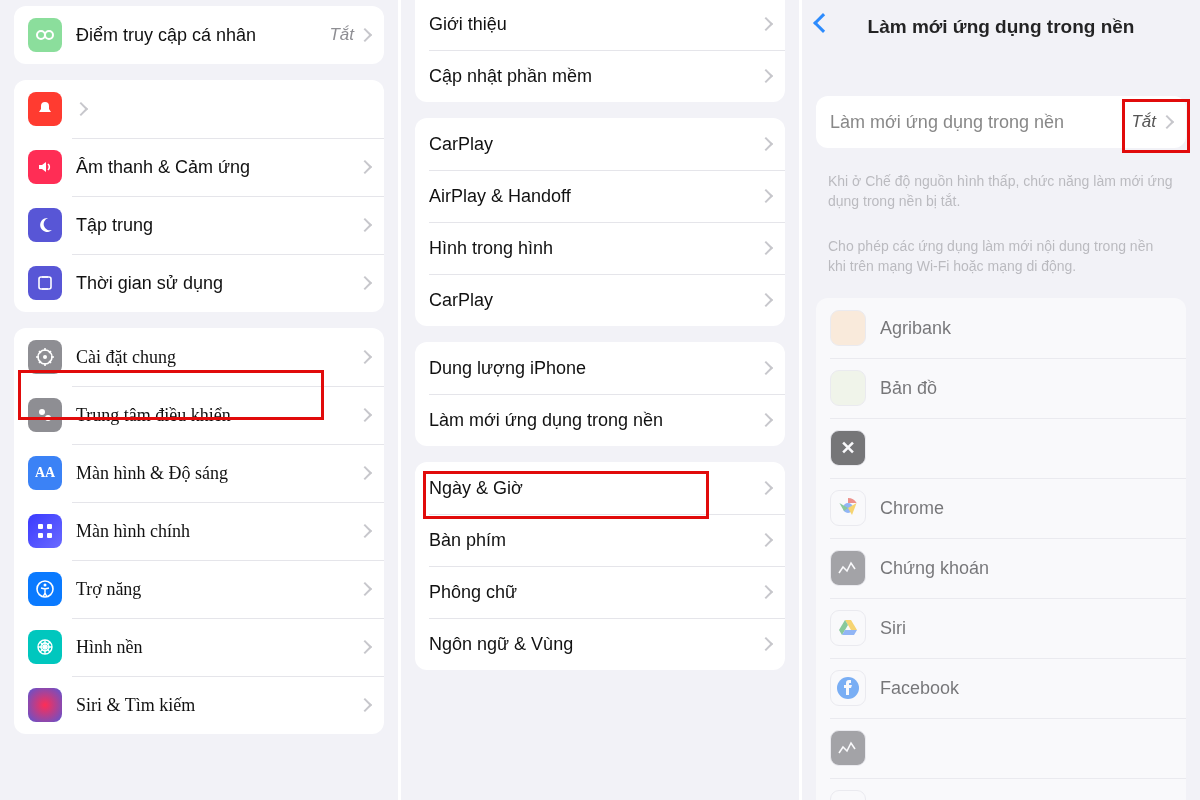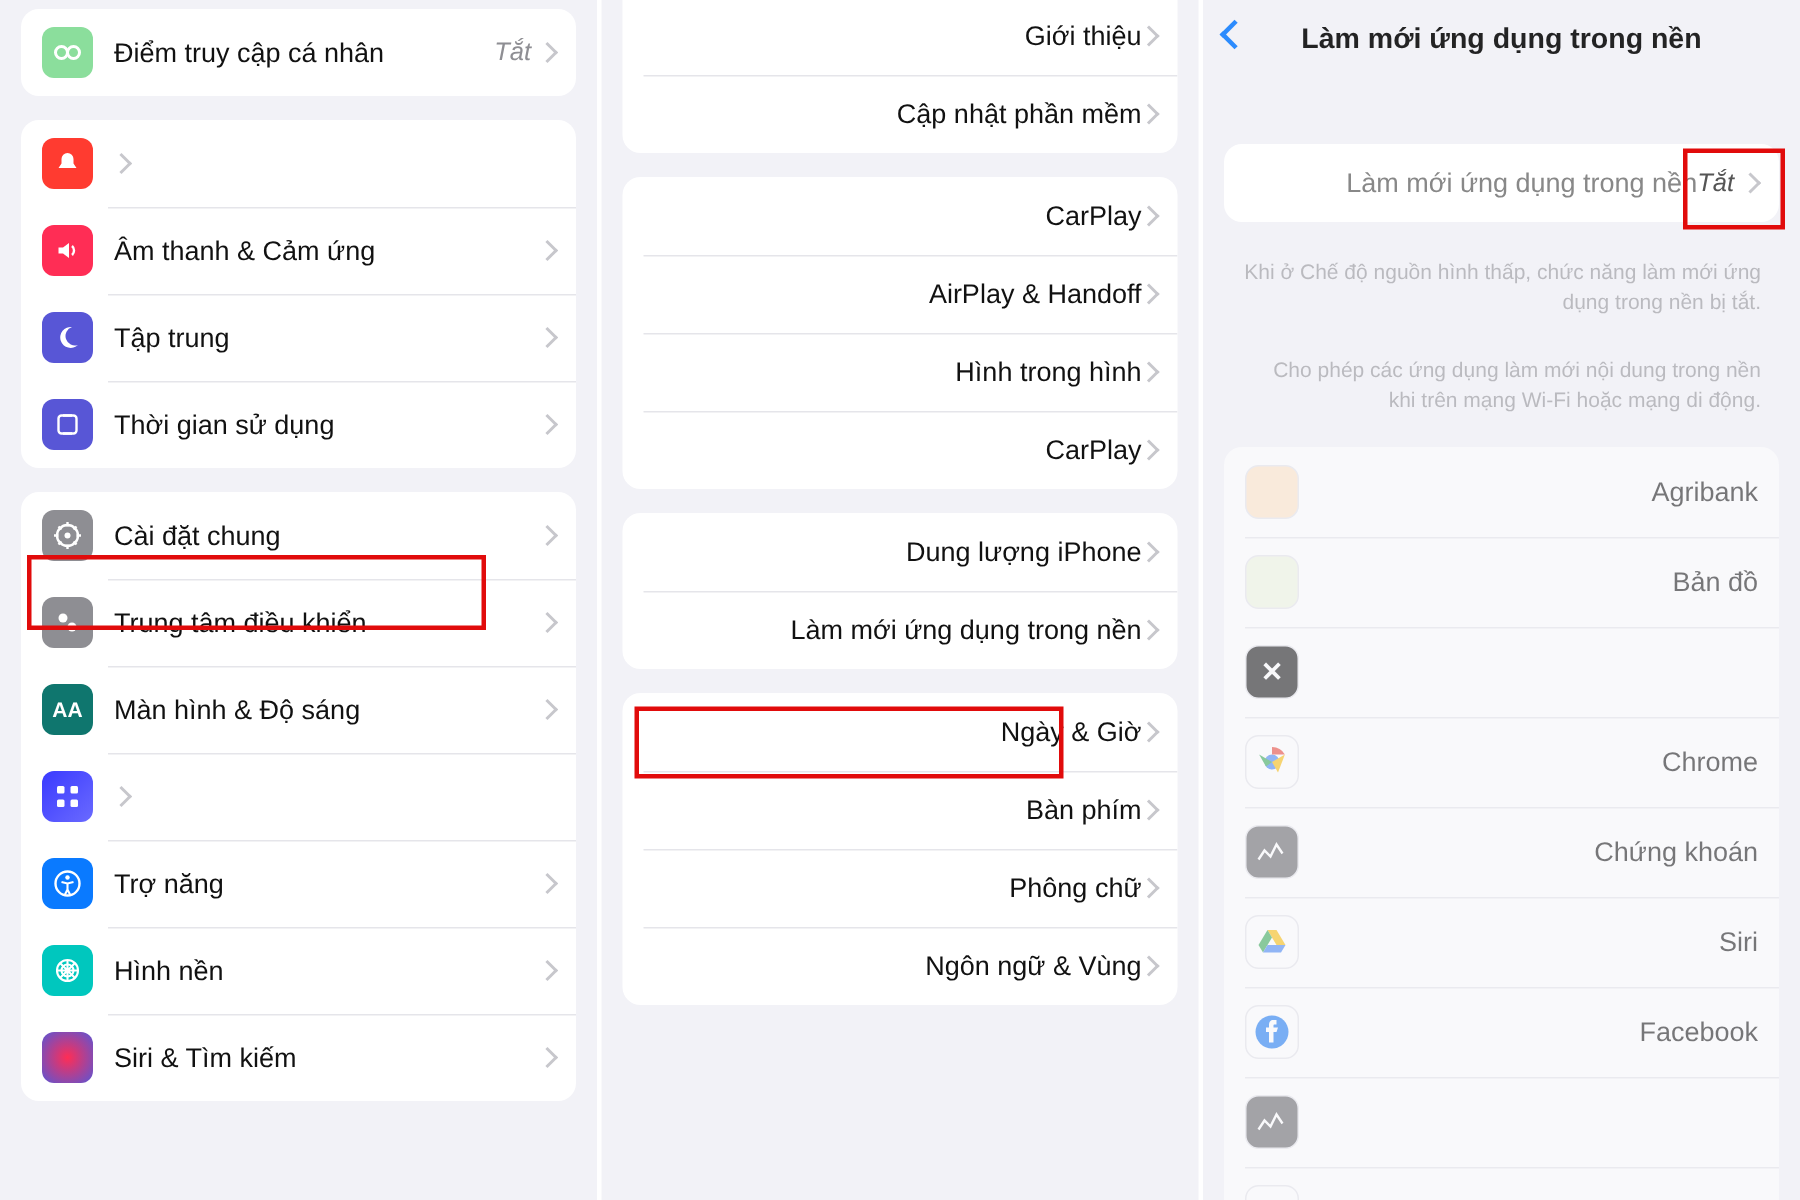--- a/index.html
+++ b/index.html
@@ -9,21 +9,21 @@
     font-family: -apple-system, "Helvetica Neue", Arial, sans-serif;
     background: #f0f0f3;
     overflow: hidden;
   }
   .col {
     flex: 1;
     background: #f2f2f7;
     position: relative;
     overflow: hidden;
   }
-  .col + .col { border-left: 3px solid #fff; text-align: right; }
+  .col + .col { border-left: 3px solid #fff; }
   .section {
     margin: 16px 14px;
     background: #fff;
     border-radius: 12px;
     overflow: hidden;
   }
   .row {
     display: flex;
     align-items: center;
     padding: 12px 14px;
@@ -94,21 +94,21 @@
     padding: 8px 26px 4px 26px;
   }
   
   .ic-hotspot { background: #8bde9c; }
   .ic-notify  { background: #ff3b30; border-radius:8px; }
   .ic-sound   { background: #ff2d55; }
   .ic-focus   { background: #5856d6; }
   .ic-screen  { background: #5856d6; }
   .ic-general { background: #8e8e93; }
   .ic-control { background: #8e8e93; }
-  .ic-display { background: #0f766e; font-size:14px; }
+  .ic-display { background: #3b82f6; font-size:14px; }
   .ic-home    { background: linear-gradient(135deg,#3a3aff,#6a6aff); }
   .ic-access  { background: #0a7aff; }
   .ic-wall    { background: #00c7be; }
   .ic-siri    { background: radial-gradient(circle,#ff2d55,#5856d6); }
   .app-ic {
     width: 36px; height: 36px; border-radius: 9px;
     margin-right: 14px; flex-shrink: 0;
     display:flex;align-items:center;justify-content:center;color:#fff;font-size:18px;
   }
   .col3-body { opacity: 0.55; }
@@ -166,21 +166,21 @@
         <svg width="18" height="18" viewBox="0 0 18 18" fill="#fff">
             <rect x="3" y="3" width="12" height="12" rx="2" fill="none" stroke="#fff" stroke-width="1.6"></rect>
             <path d="M6 3h6M6 15h6" stroke="#fff" stroke-width="1.6"></path>
           </svg>
       </div>
       <span class="label">Thời gian sử dụng</span>
       <span class="chev"></span>
     </div>
   </div>
 
-  <div class="section" style="position:relative;">
+  <div class="section" style="position:relative;font-family:Liberation Serif, serif;">
     <div class="row">
       <div class="icon ic-general">
         <svg width="20" height="20" viewBox="0 0 20 20" fill="#fff">
             <circle cx="10" cy="10" r="7" fill="none" stroke="#fff" stroke-width="1.6"></circle>
             <circle cx="10" cy="10" r="2"></circle>
             <path d="M10 1v3M10 16v3M1 10h3M16 10h3M4 4l2 2M14 14l2 2M4 16l2-2M14 6l2-2" stroke="#fff" stroke-width="1.6"></path>
           </svg>
       </div>
       <span class="label">Cài đặt chung</span>
       <span class="chev"></span>
@@ -202,20 +202,21 @@
     </div>
     <div class="row">
       <div class="icon ic-home">
         <svg width="18" height="18" viewBox="0 0 18 18" fill="#fff">
             <rect x="2" y="2" width="5" height="5" rx="1"></rect>
             <rect x="11" y="2" width="5" height="5" rx="1"></rect>
             <rect x="2" y="11" width="5" height="5" rx="1"></rect>
             <rect x="11" y="11" width="5" height="5" rx="1"></rect>
           </svg>
       </div>
+      <span class="label">Màn hình chính</span>
       <span class="chev"></span>
     </div>
     <div class="row">
       <div class="icon ic-access">
         <svg width="20" height="20" viewBox="0 0 20 20">
             <circle cx="10" cy="10" r="8" fill="none" stroke="#fff" stroke-width="1.6"></circle>
             <circle cx="10" cy="6" r="1.5" fill="#fff"></circle>
             <path d="M6 9l4 1 4-1M10 10v4l-2 4M10 14l2 4" stroke="#fff" stroke-width="1.4" fill="none"></path>
           </svg>
       </div>

